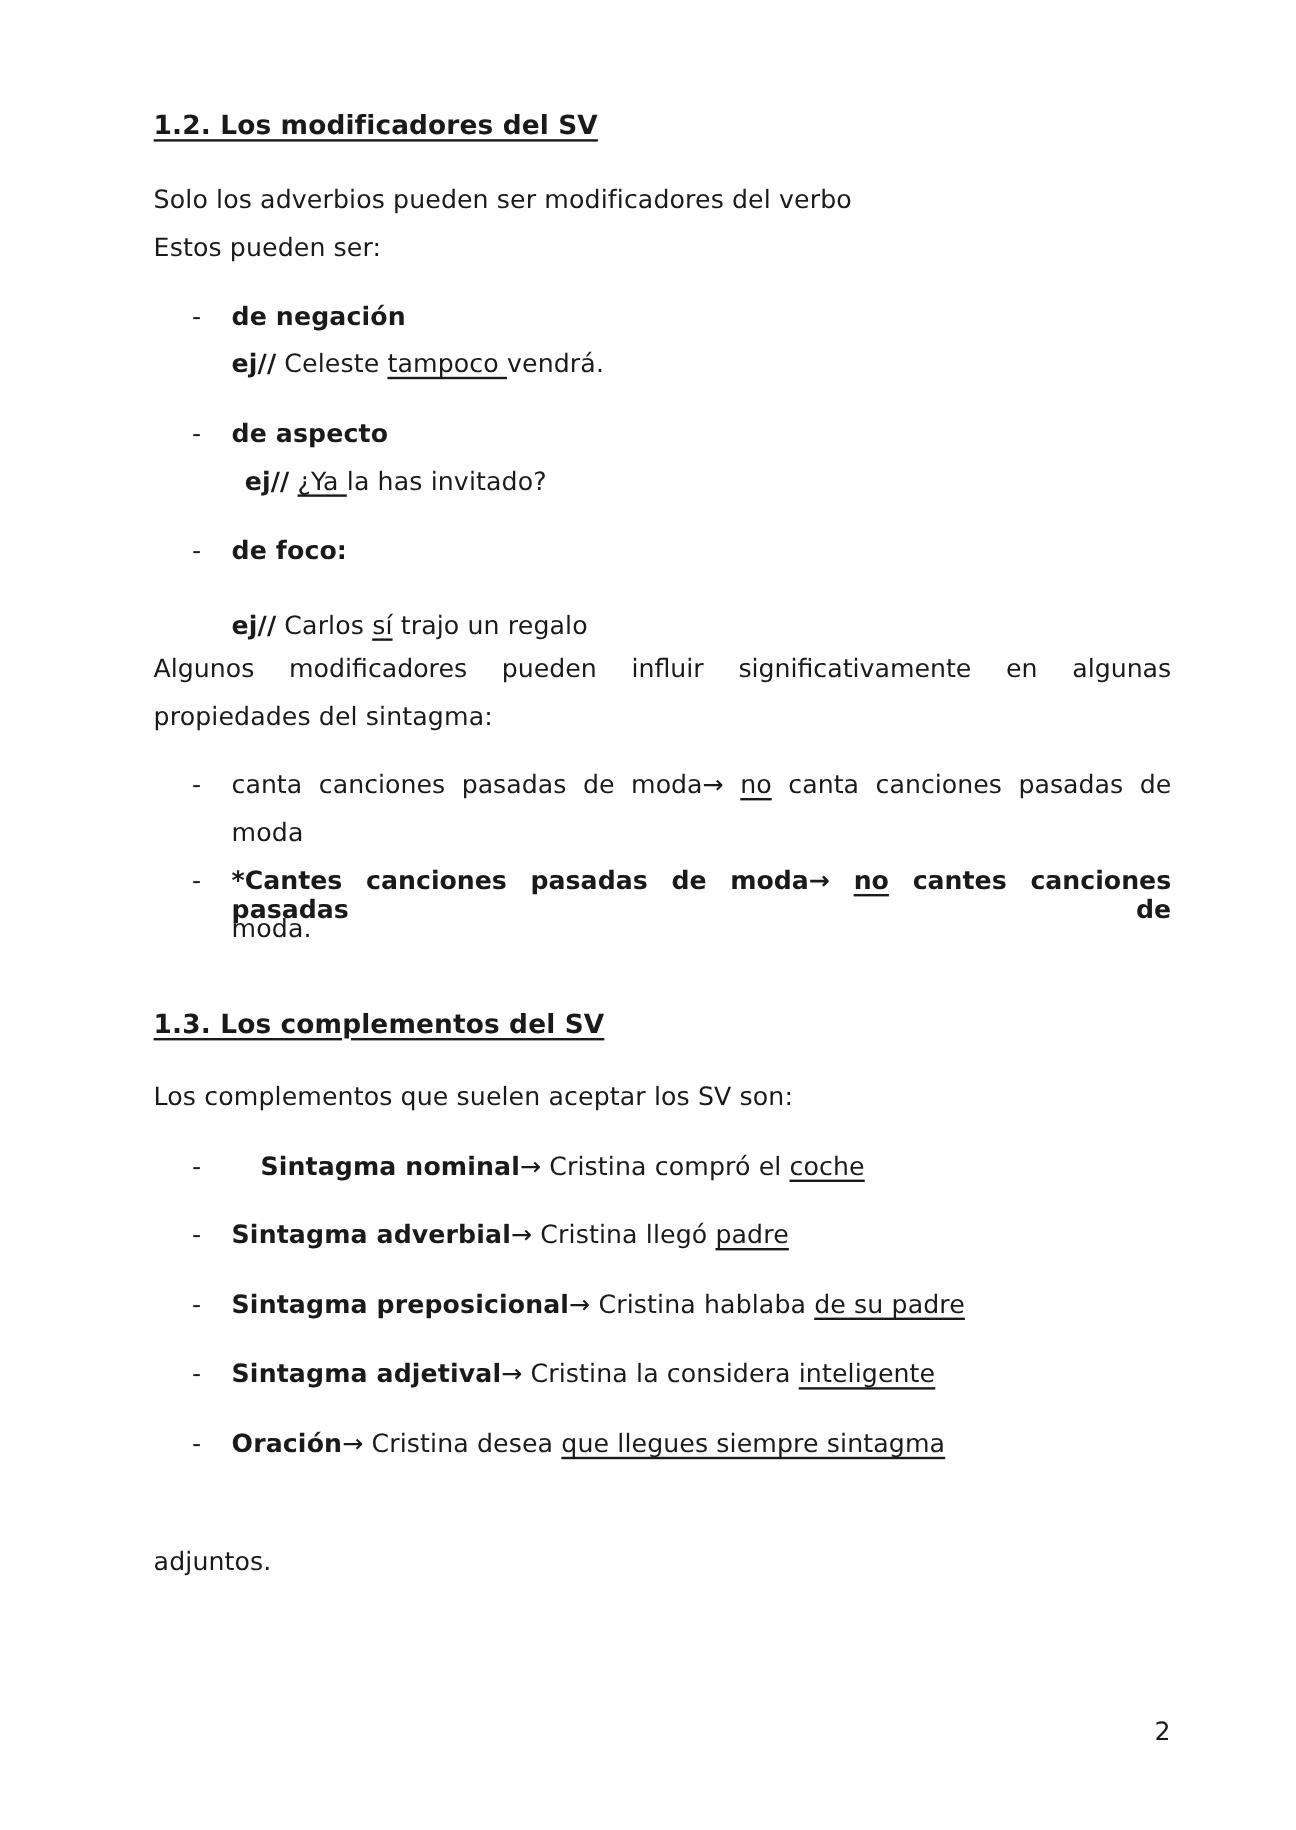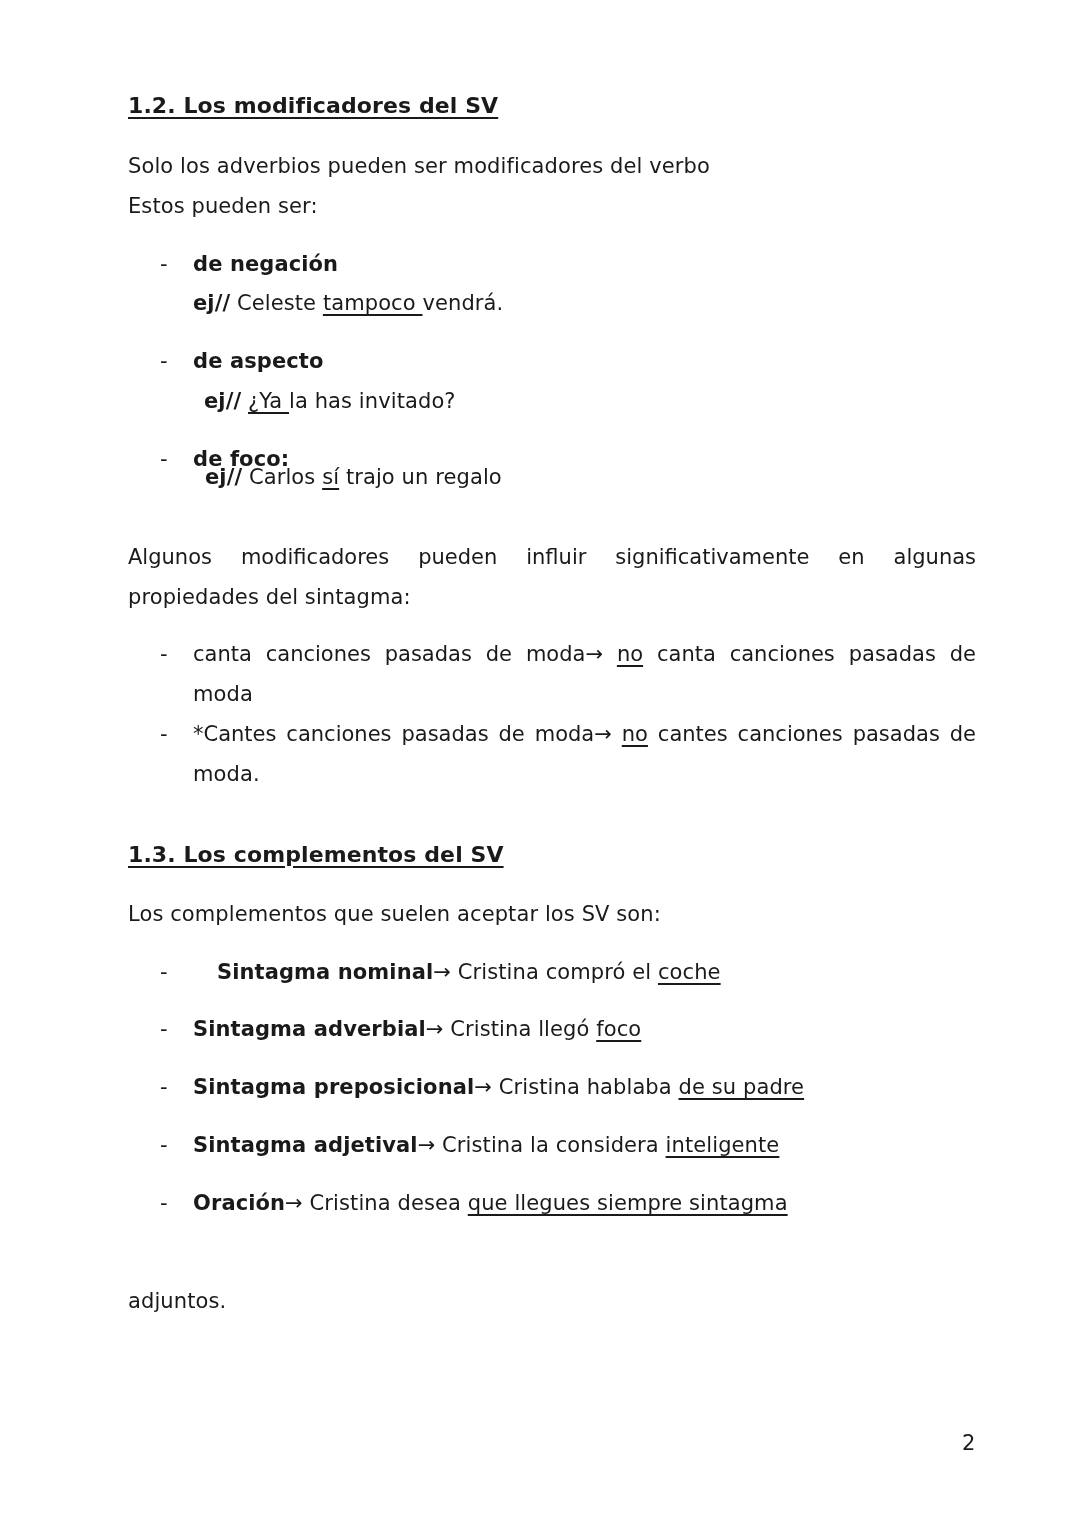--- a/index.html
+++ b/index.html
@@ -31,50 +31,50 @@
   </div>
 
   <span class="dash" style="left:160px; top:349px;">-</span>
   <div class="abs p b" style="left:193px; top:349px;">de aspecto</div>
   <div class="abs p" style="left:193px; top:389px;margin-left:11px;">
     <span class="b">ej//</span><span> </span><span class="u">¿Ya </span><span>la has invitado?</span>
   </div>
 
   <span class="dash" style="left:160px; top:447px;">-</span>
   <div class="abs p b" style="left:193px; top:447px;">de foco:</div>
-  <div class="abs p" style="left:193px; top:465px;margin-left:12px;">
+  <div class="abs p" style="left:193px; top:509px;">
     <span class="b">ej//</span><span> Carlos </span><span class="u">sí</span><span> trajo un regalo</span>
   </div>
 
   <div class="justify" style="top:545px;">Algunos modificadores pueden influir significativamente en algunas</div>
   <div class="abs p" style="left:128px; top:585px;">propiedades del sintagma:</div>
 
   <span class="dash" style="left:160px; top:642px;">-</span>
   <div class="justify" style="left:193px; width:783px; top:642px;">
     <span>canta canciones pasadas de moda→ </span><span class="u">no</span><span> canta canciones pasadas de</span>
   </div>
   <div class="abs p" style="left:193px; top:682px;">moda</div>
 
   <span class="dash" style="left:160px; top:722px;">-</span>
-  <div class="justify" style="left:193px; width:783px; top:722px;">
+  <div class="justify" style="left:193px; width:783px; top:722px;font-weight:bold;">
     <span>*Cantes canciones pasadas de moda→ </span><span class="u">no</span><span> cantes canciones pasadas de</span>
   </div>
   <div class="abs p" style="left:193px; top:762px;">moda.</div>
 
   <div class="abs h" style="left:128px; top:842px;">1.3. Los complementos del SV</div>
   <div class="abs p" style="left:128px; top:902px;">Los complementos que suelen aceptar los SV son:</div>
 
   <span class="dash" style="left:160px; top:960px;">-</span>
   <div class="abs p" style="left:193px; top:960px;margin-left:24px;">
     <span class="b">Sintagma nominal</span><span>→ </span><span>Cristina compró el </span><span class="u">coche</span>
   </div>
 
   <span class="dash" style="left:160px; top:1017px;">-</span>
   <div class="abs p" style="left:193px; top:1017px;">
-    <span class="b">Sintagma adverbial</span><span>→ </span><span>Cristina llegó </span><span class="u">foco</span>
+    <span class="b">Sintagma adverbial</span><span>→ </span><span>Cristina llegó </span><span class="u">padre</span>
   </div>
 
   <span class="dash" style="left:160px; top:1075px;">-</span>
   <div class="abs p" style="left:193px; top:1075px;">
     <span class="b">Sintagma preposicional</span><span>→ </span><span>Cristina hablaba </span><span class="u">de su padre</span>
   </div>
 
   <span class="dash" style="left:160px; top:1133px;">-</span>
   <div class="abs p" style="left:193px; top:1133px;">
     <span class="b">Sintagma adjetival</span><span>→ </span><span>Cristina la considera </span><span class="u">inteligente</span>

